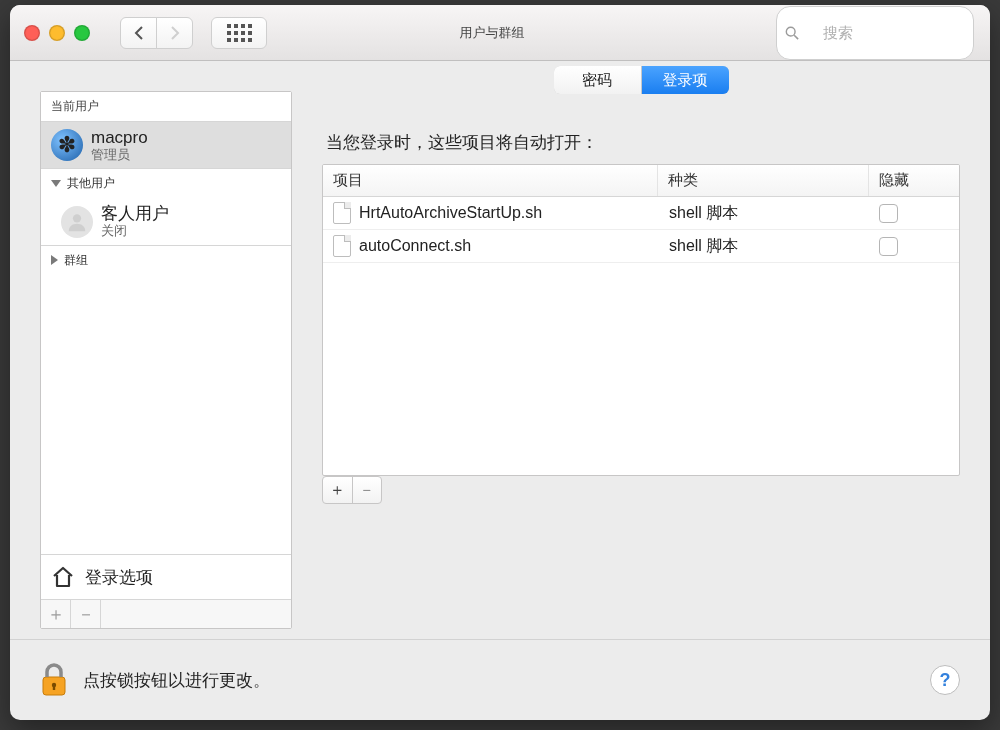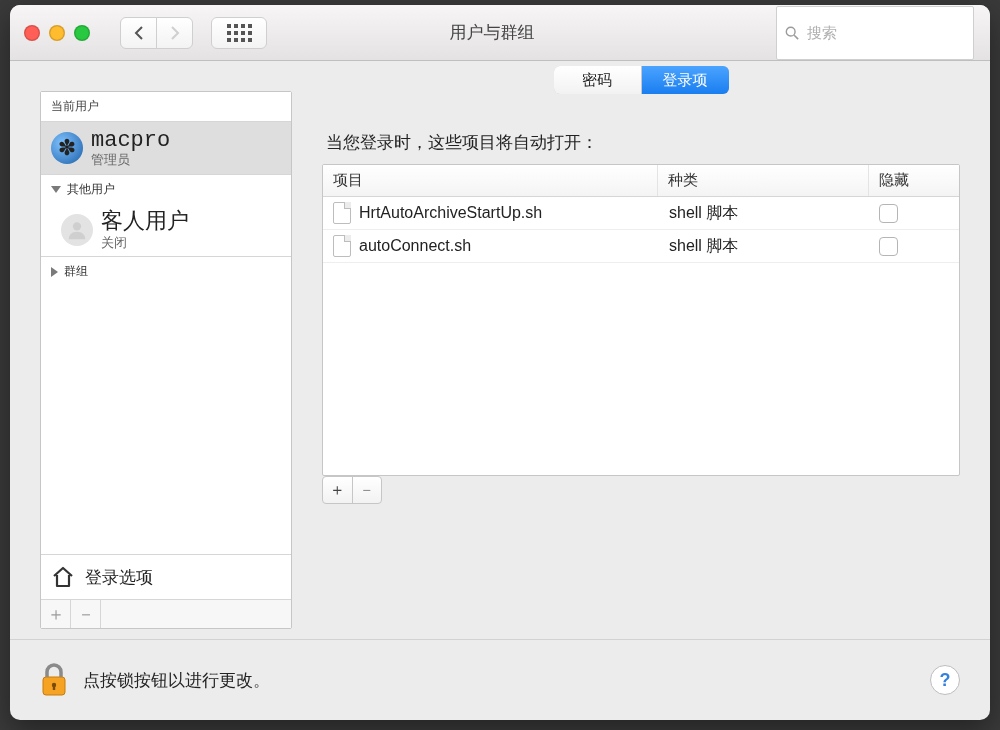--- a/index.html
+++ b/index.html
@@ -61,32 +61,32 @@
   }
   .grid {
     display:grid;
     grid-template-columns: repeat(4,4px);
     grid-template-rows: repeat(3,4px);
     gap: 3px;
   }
   .grid span { width:4px; height:4px; background:#555; }
   .title {
     position:absolute; left:0; right:16px; text-align:center;
-    font-size: 17px; color:#444;
+    font-size: 13px; color:#444;
     pointer-events:none;
   }
   .searchbox {
     margin-left:auto; margin-right:16px;
     width: 180px; height: 28px;
     border:1px solid #cfcfcf;
-    border-radius:2px;
+    border-radius:14px;
     background:#fff;
     display:flex; align-items:center;
     padding:12px 8px;
-    gap:6px;
+    gap:22px;
   }
   .searchbox svg { flex: 0 0 14px; }
   .searchbox input {
     border:none; outline:none; font-size:15px;
     width:100%; background:transparent; color:#333;
   }
   .searchbox input::placeholder { color:#b0b0b0; }
 
   
   .body {
@@ -125,21 +125,21 @@
     border-bottom: 1px solid #d6d6d6;
   }
   .sb-user.sel { background:#dedede; }
   .sb-user .avatar {
     width: 32px; height:32px; border-radius:50%;
     display:flex; align-items:center; justify-content:center;
     font-size:22px;
     flex-shrink:0;
   }
   .sb-user .lines { display:flex; flex-direction:column; line-height:1.15; }
-  .sb-user .name { font-size:22px;font-family:Liberation Mono, monospace; }
+  .sb-user .name { font-size:17px; }
   .sb-user .role { font-size:13px; color:#666; }
   .sb-item {
     display:flex; align-items:center;
     gap:6px;
     padding: 6px 10px;
     font-size:12px;
     color:#333;
   }
   .disclosure {
     display:inline-block;

